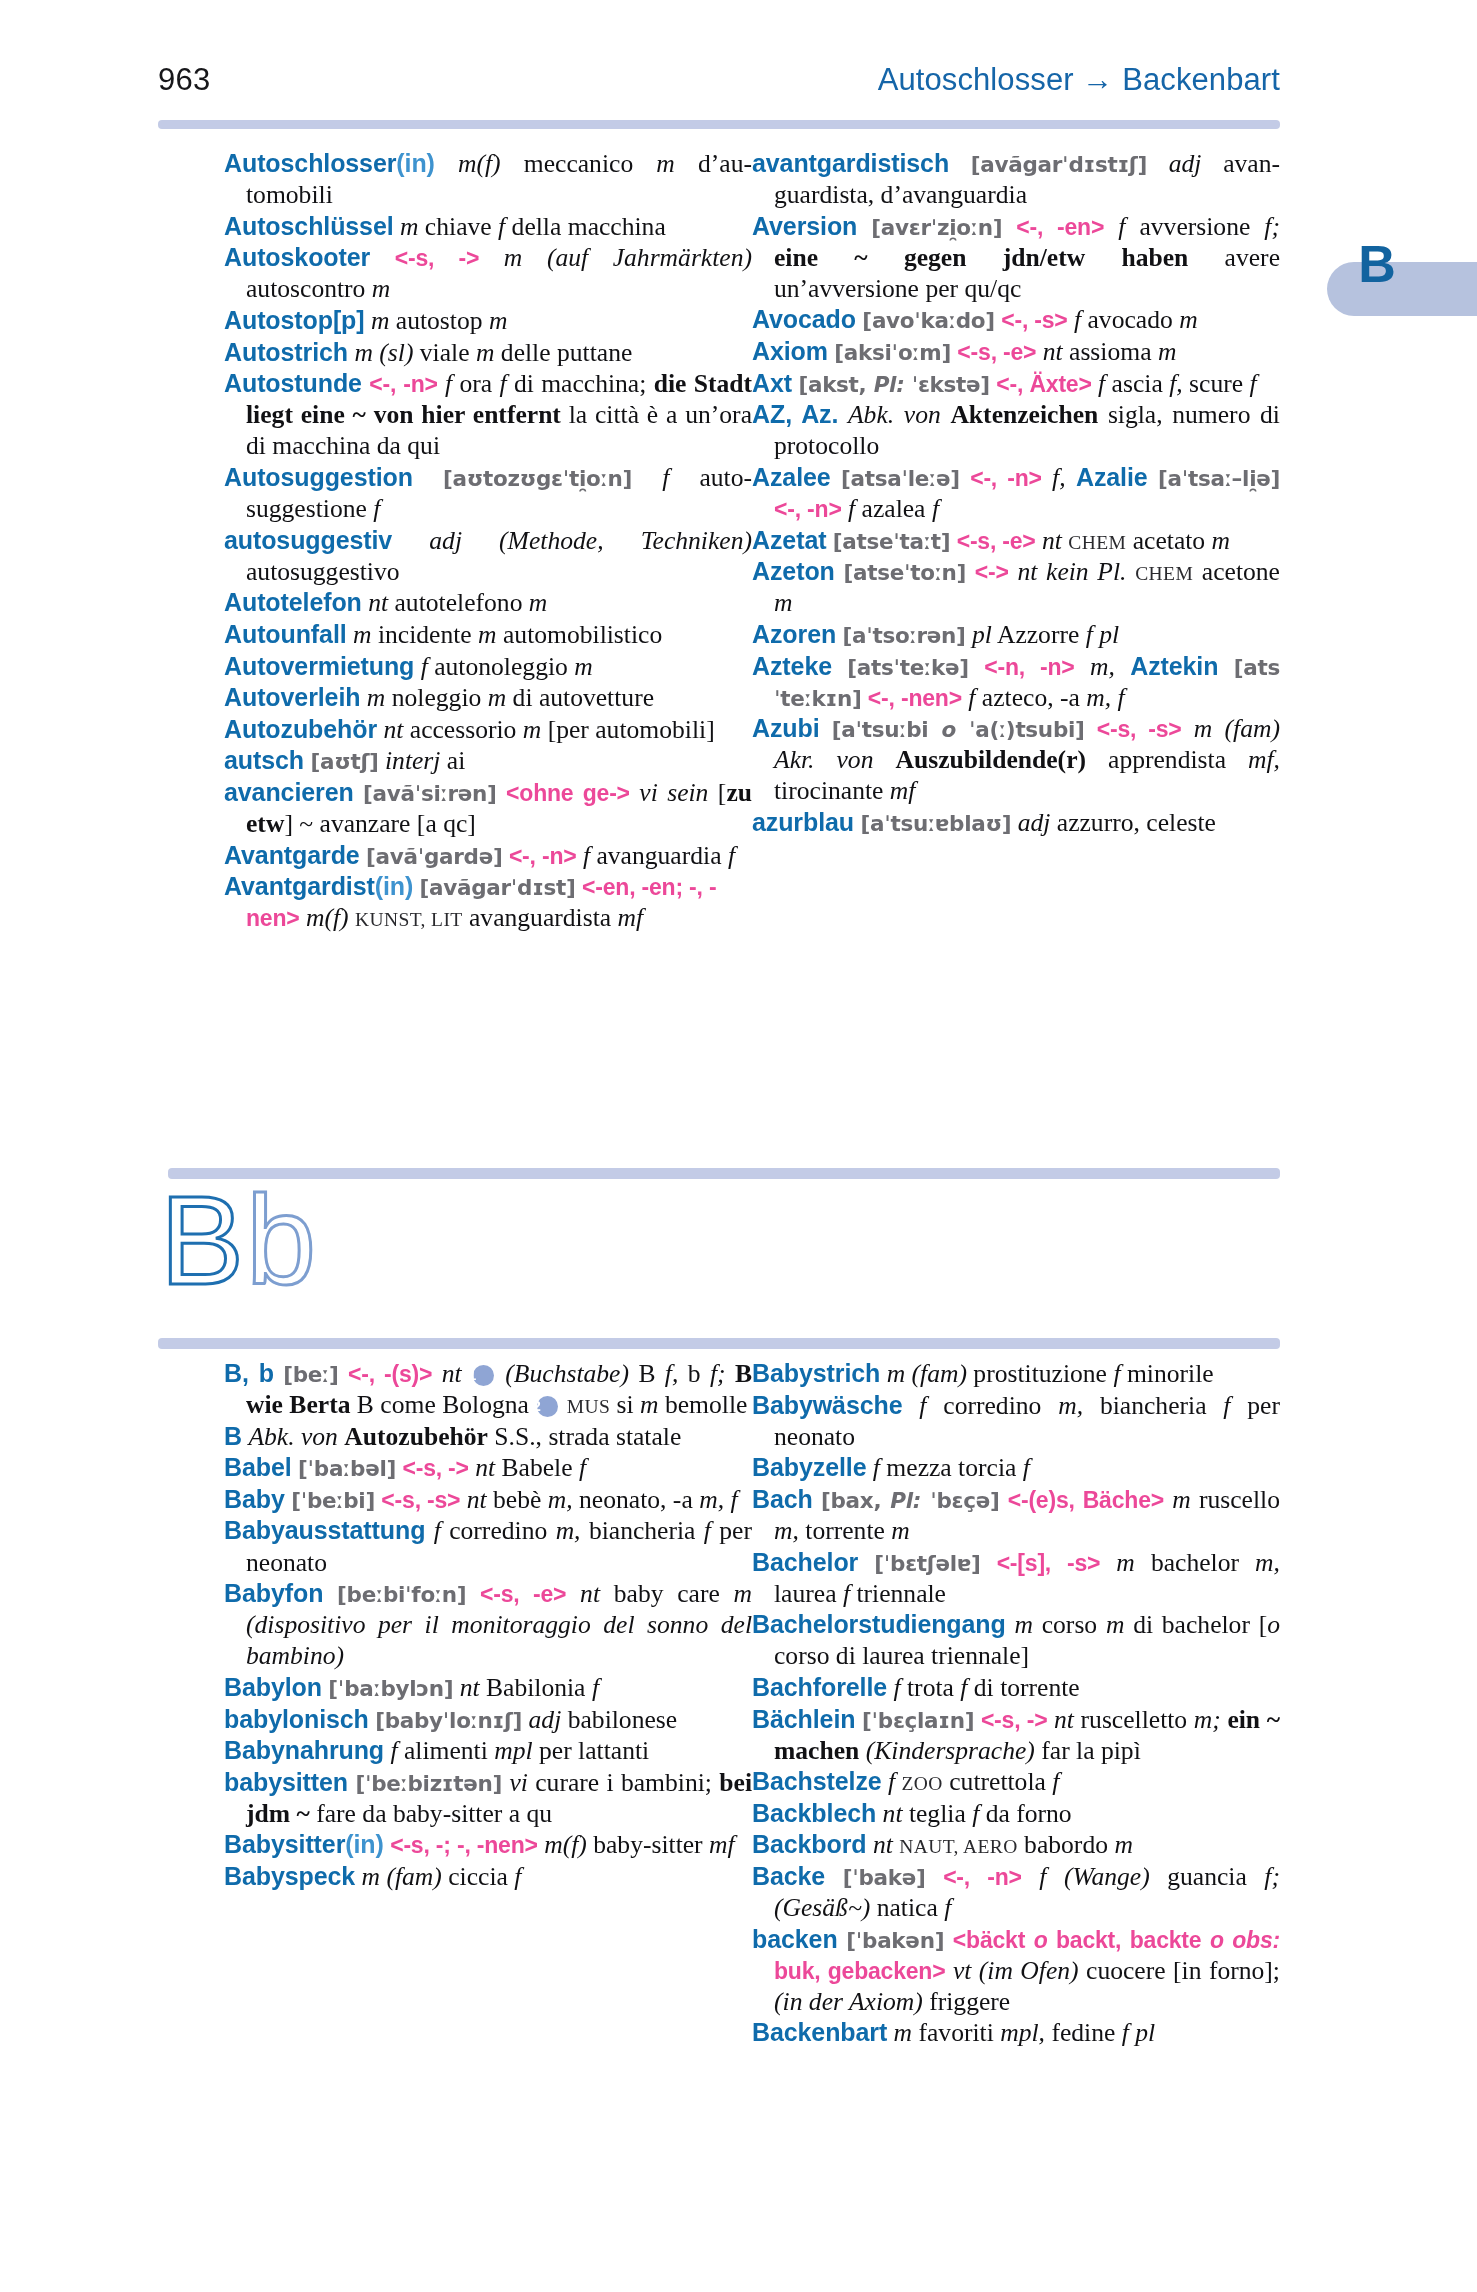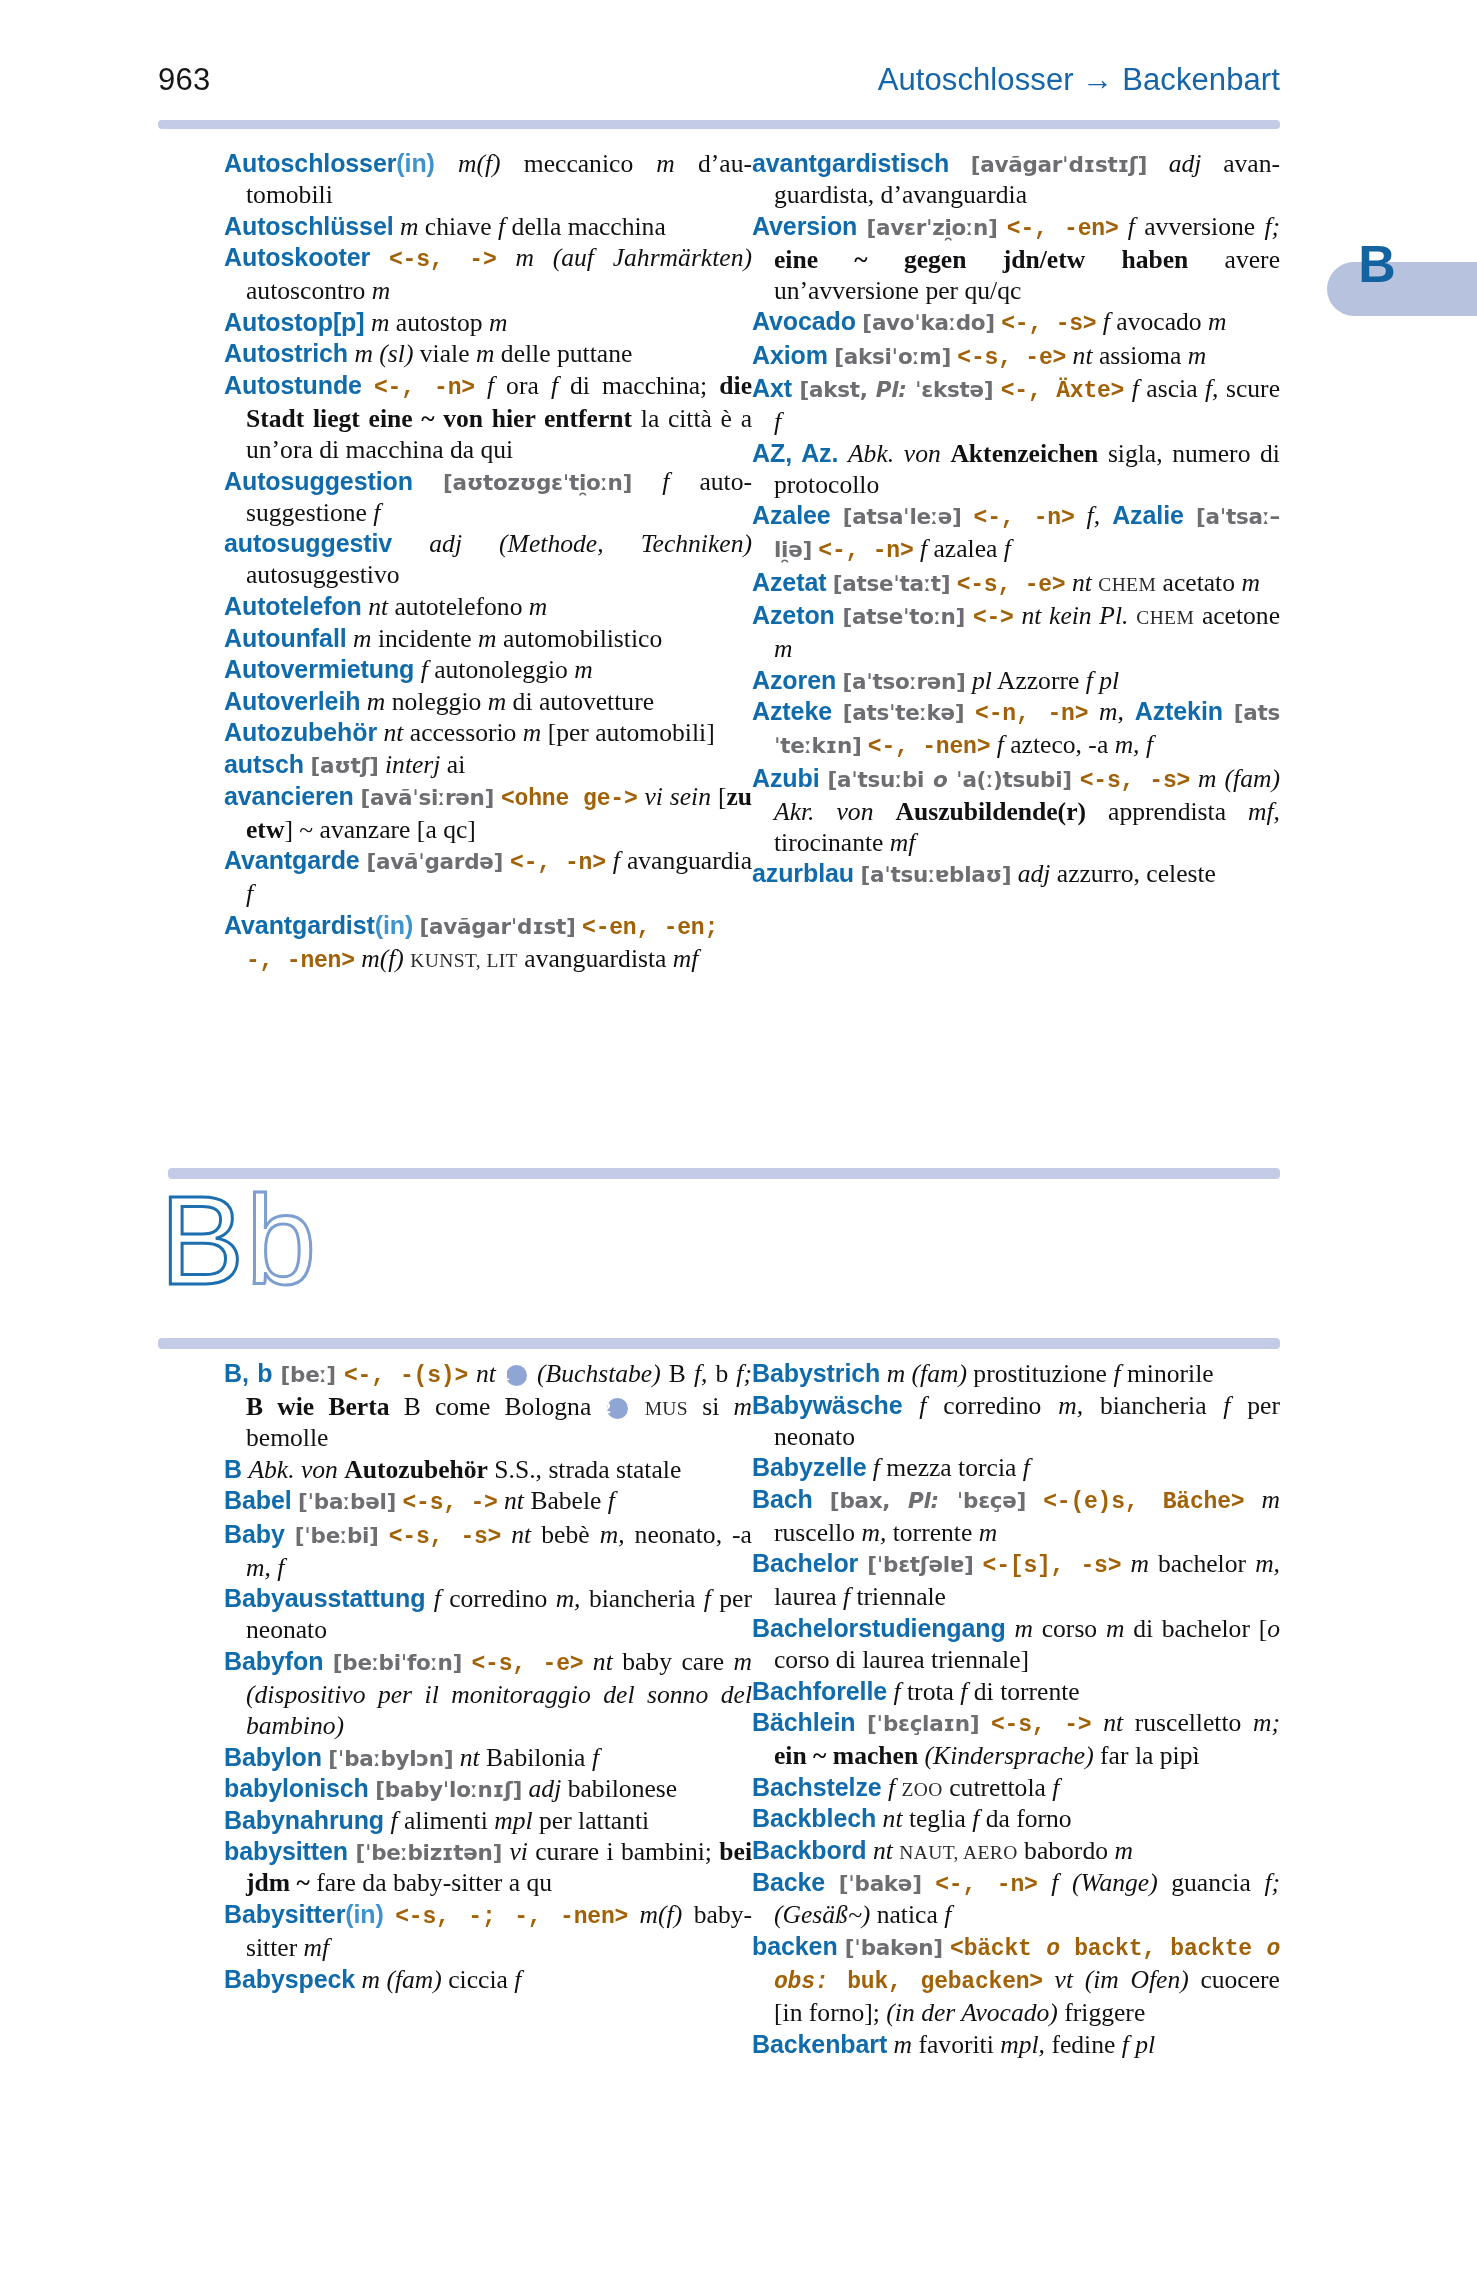--- a/index.html
+++ b/index.html
@@ -127,24 +127,24 @@
   }
   .hw-sub { color: #3e93cf; }
   .ipa {
     font-family: "DejaVu Sans", sans-serif;
     font-size: 21.5px;
     color: #6d6d72;
     letter-spacing: -0.3px;
     font-weight: bold;
   }
   .gram {
-    font-family: Liberation Mono, monospace;
+    font-family: Liberation Sans, sans-serif;
     font-weight: bold;
     font-size: 23px;
-    color: #a16207;
+    color: #ec4899;
     letter-spacing: -0.2px;
   }
   .it { font-style: italic; }
   .bi { font-weight: bold; }
   .sc {
     font-size: 19.5px;
     letter-spacing: .4px;
     color: #2a2a2e;
   }
   .sense {
@@ -302,20 +302,20 @@
       <p class="entry"><span class="hw">Bächlein</span> <span class="ipa">[ˈbɛçlaɪn]</span> <span class="gram">&lt;-s, -&gt;</span> <span class="it">nt</span> ruscellet­to <span class="it">m;</span> <span class="bi">ein ~ machen</span> <span class="it">(Kindersprache)</span> far la pipì</p>
 
       <p class="entry"><span class="hw">Bachstelze</span> <span class="it">f</span> <span class="sc">ZOO</span> cutrettola <span class="it">f</span></p>
 
       <p class="entry"><span class="hw">Backblech</span> <span class="it">nt</span> teglia <span class="it">f</span> da forno</p>
 
       <p class="entry"><span class="hw">Backbord</span> <span class="it">nt</span> <span class="sc">NAUT, AERO</span> babordo <span class="it">m</span></p>
 
       <p class="entry"><span class="hw">Backe</span> <span class="ipa">[ˈbakə]</span> <span class="gram">&lt;-, -n&gt;</span> <span class="it">f (Wange)</span> guancia <span class="it">f; (Gesäß~)</span> natica <span class="it">f</span></p>
 
-      <p class="entry"><span class="hw">backen</span> <span class="ipa">[ˈbakən]</span> <span class="gram">&lt;bäckt <span class="it">o</span> backt, backte <span class="it">o obs:</span> buk, gebacken&gt;</span> <span class="it">vt (im Ofen)</span> cuocere [in forno]; <span class="it">(in der Avocado)</span> friggere</p>
+      <p class="entry"><span class="hw">backen</span> <span class="ipa">[ˈbakən]</span> <span class="gram">&lt;bäckt <span class="it">o</span> backt, backte <span class="it">o obs:</span> buk, gebacken&gt;</span> <span class="it">vt (im Ofen)</span> cuocere [in forno]; <span class="it">(in der Axiom)</span> friggere</p>
 
       <p class="entry last"><span class="hw">Backenbart</span> <span class="it">m</span> favoriti <span class="it">mpl,</span> fedine <span class="it">f pl</span></p>
 
     </div>
   </div>
 
 </div>
 
 </body></html>

